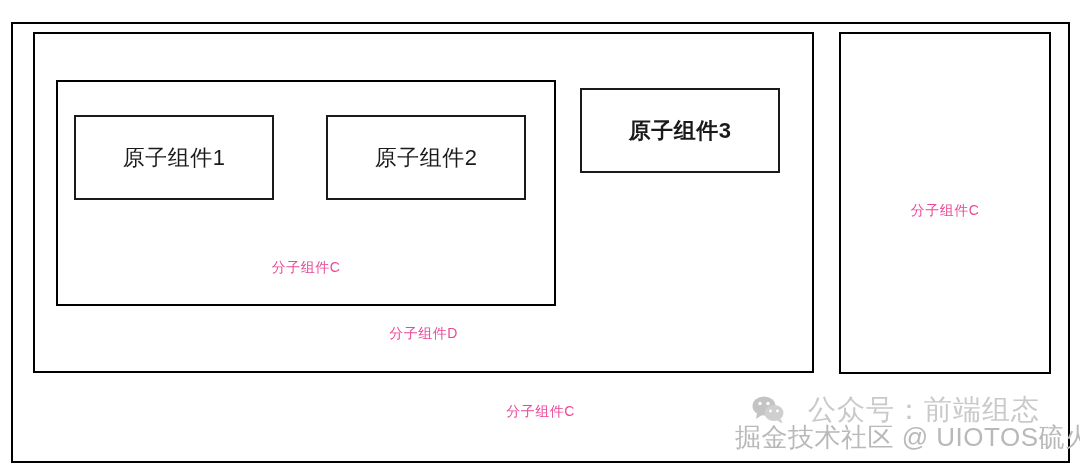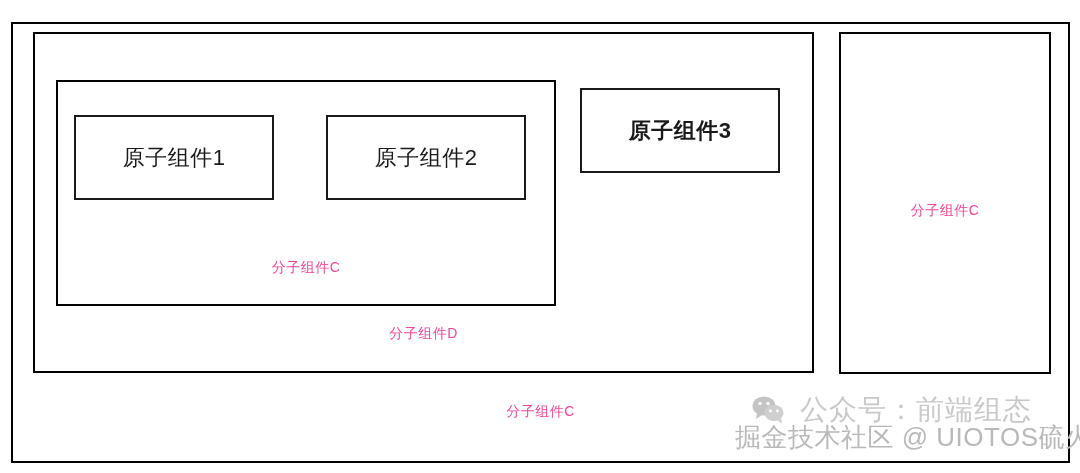--- a/index.html
+++ b/index.html
@@ -116,21 +116,21 @@
     position: absolute;
     white-space: nowrap;
     pointer-events: none;
     user-select: none;
   }
   .watermark-top {
     left: 752px;
     top: 396px;
     display: flex;
     align-items: center;
-    gap: 14px;
+    gap: 22px;
     color: #c9c9c9;
     font-size: 28px;
     line-height: 1;
     letter-spacing: 1px;
   }
   .watermark-bottom {
     left: 735px;
     top: 424px;
     color: #b9b9b9;
     font-size: 26px;

